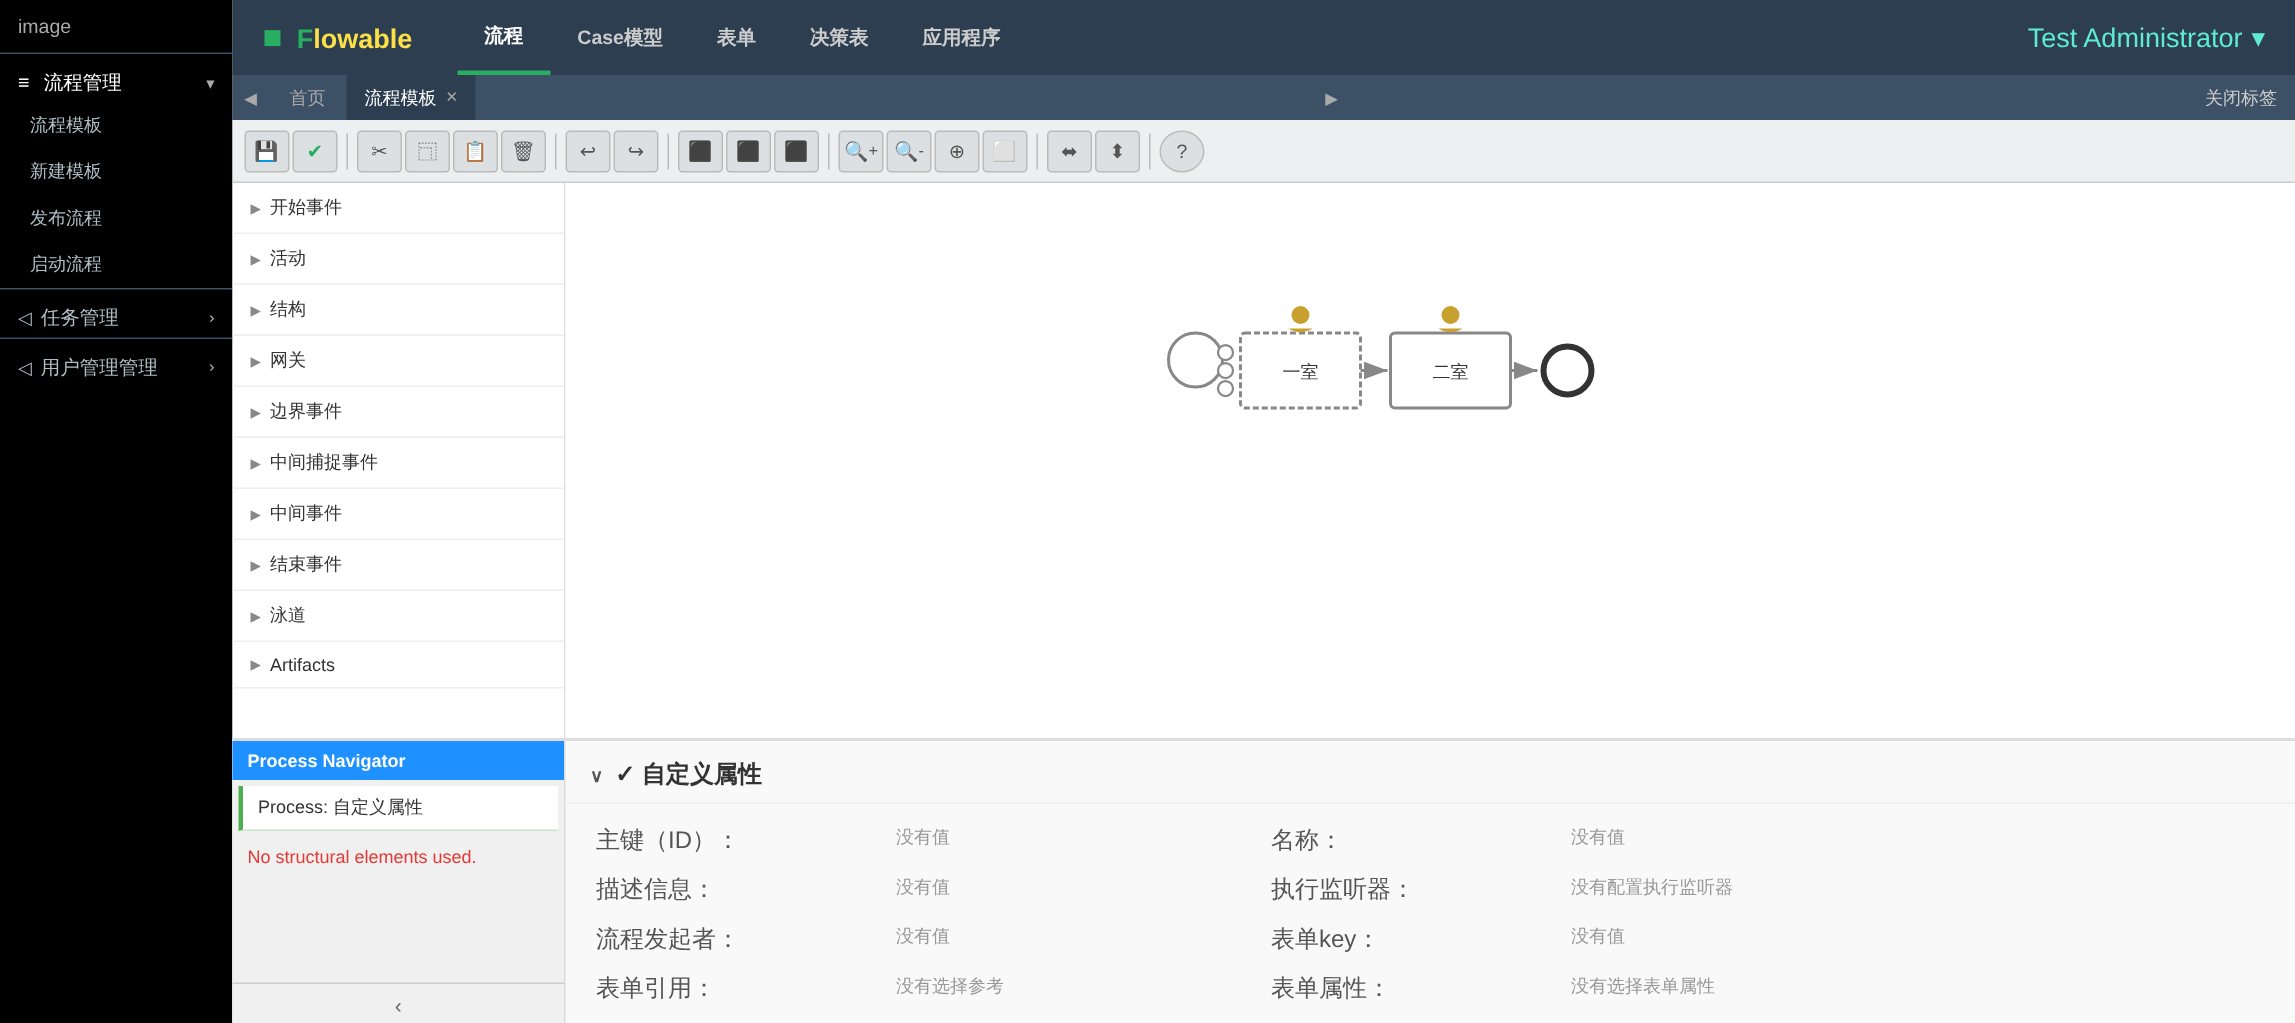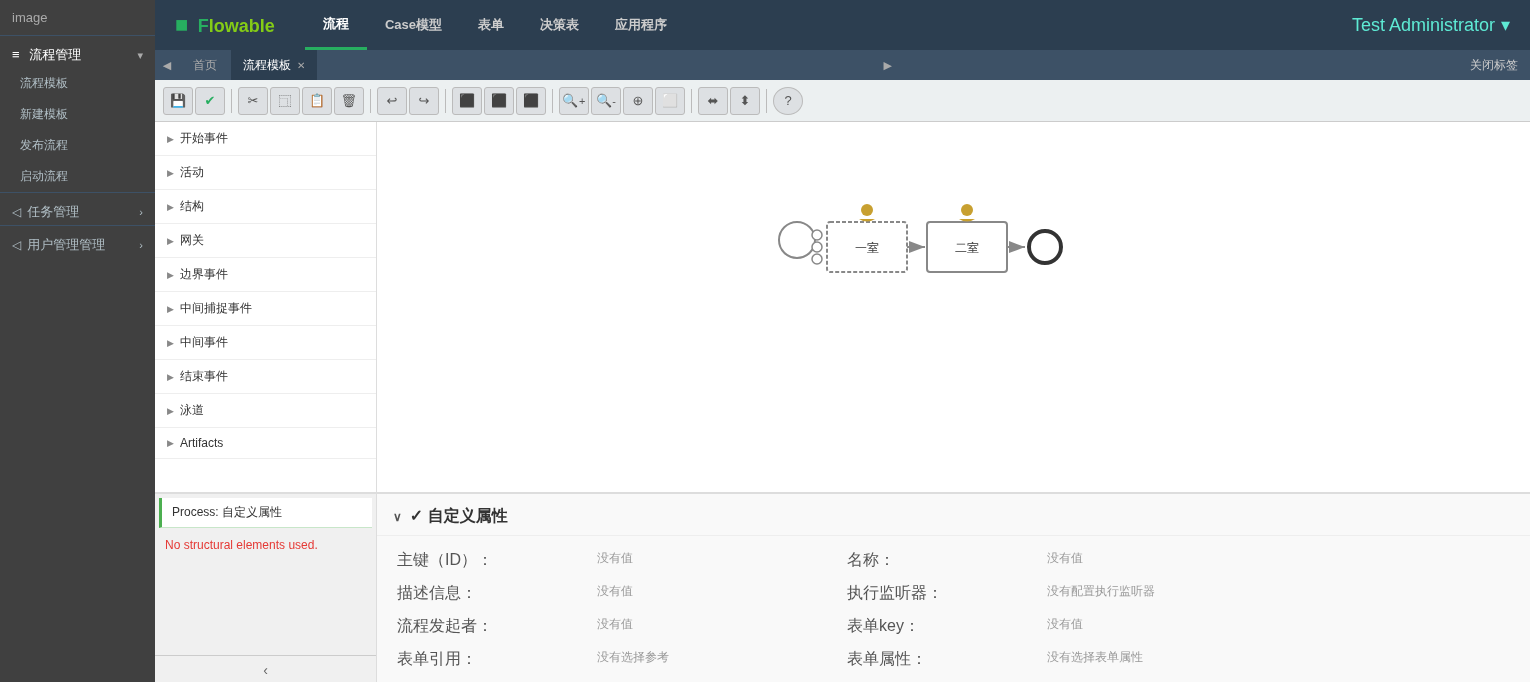--- a/index.html
+++ b/index.html
@@ -3,21 +3,21 @@
   <meta charset="utf-8">
   <style>
     * { box-sizing: border-box; margin: 0; padding: 0; font-family: Arial, sans-serif; }
     body { width: 1530px; height: 682px; overflow: hidden; background: #f0f0f0; }
 
     
     .sidebar {
       position: absolute;
       left: 0; top: 0;
       width: 155px; height: 682px;
-      background: #404040;
+      background: #000000;
       color: #ccc;
       display: flex;
       flex-direction: column;
     }
     .sidebar-logo {
       padding: 10px 12px;
       font-size: 13px;
       color: #aaa;
       border-bottom: 1px solid #3d5166;
     }
@@ -319,21 +319,21 @@
     <span>用户管理管理</span>
     <span class="chevron">›</span>
   </div>
 </div>
 
 <div class="topnav">
 
   <div class="topnav-logo">
     <div class="flowable-logo">
       <span style="color:#27ae60;font-size:22px;font-weight:900;">■</span>
-      <span style="color:#27ae60;font-weight:bold;font-size:18px;margin-left:4px;">F</span><span style="color:#84cc16;font-weight:bold;font-size:18px;">lowable</span>
+      <span style="color:#27ae60;font-weight:bold;font-size:18px;margin-left:4px;">F</span><span style="color:#fde047;font-weight:bold;font-size:18px;">lowable</span>
     </div>
   </div>
 
   <div class="topnav-menu">
     <div class="topnav-menu-item active">流程</div>
     <div class="topnav-menu-item">Case模型</div>
     <div class="topnav-menu-item">表单</div>
     <div class="topnav-menu-item">决策表</div>
     <div class="topnav-menu-item">应用程序</div>
   </div>
@@ -498,20 +498,21 @@
     <div style="position:absolute;left:5px;bottom:60px;display:flex;flex-direction:column;gap:2px;">
       <div style="width:20px;height:18px;background:#7fb3d3;color:#fff;display:flex;align-items:center;justify-content:center;font-size:10px;cursor:pointer;">⬔</div>
       <div style="width:20px;height:18px;background:#7fb3d3;color:#fff;display:flex;align-items:center;justify-content:center;font-size:10px;cursor:pointer;">⬕</div>
     </div>
   </div>
 </div>
 
 <div class="bottom-panel">
 
   <div class="navigator-panel">
+    <div class="navigator-title">Process Navigator</div>
     <div class="navigator-process">Process: 自定义属性</div>
     <div class="navigator-no-elements">No structural elements used.</div>
 
     <div style="margin-top:auto;border-top:1px solid #ccc;padding:6px;display:flex;justify-content:center;cursor:pointer;">
       <span style="font-size:14px;color:#666;">‹</span>
     </div>
   </div>
 
   <div class="properties-panel">
     <div class="properties-title">

